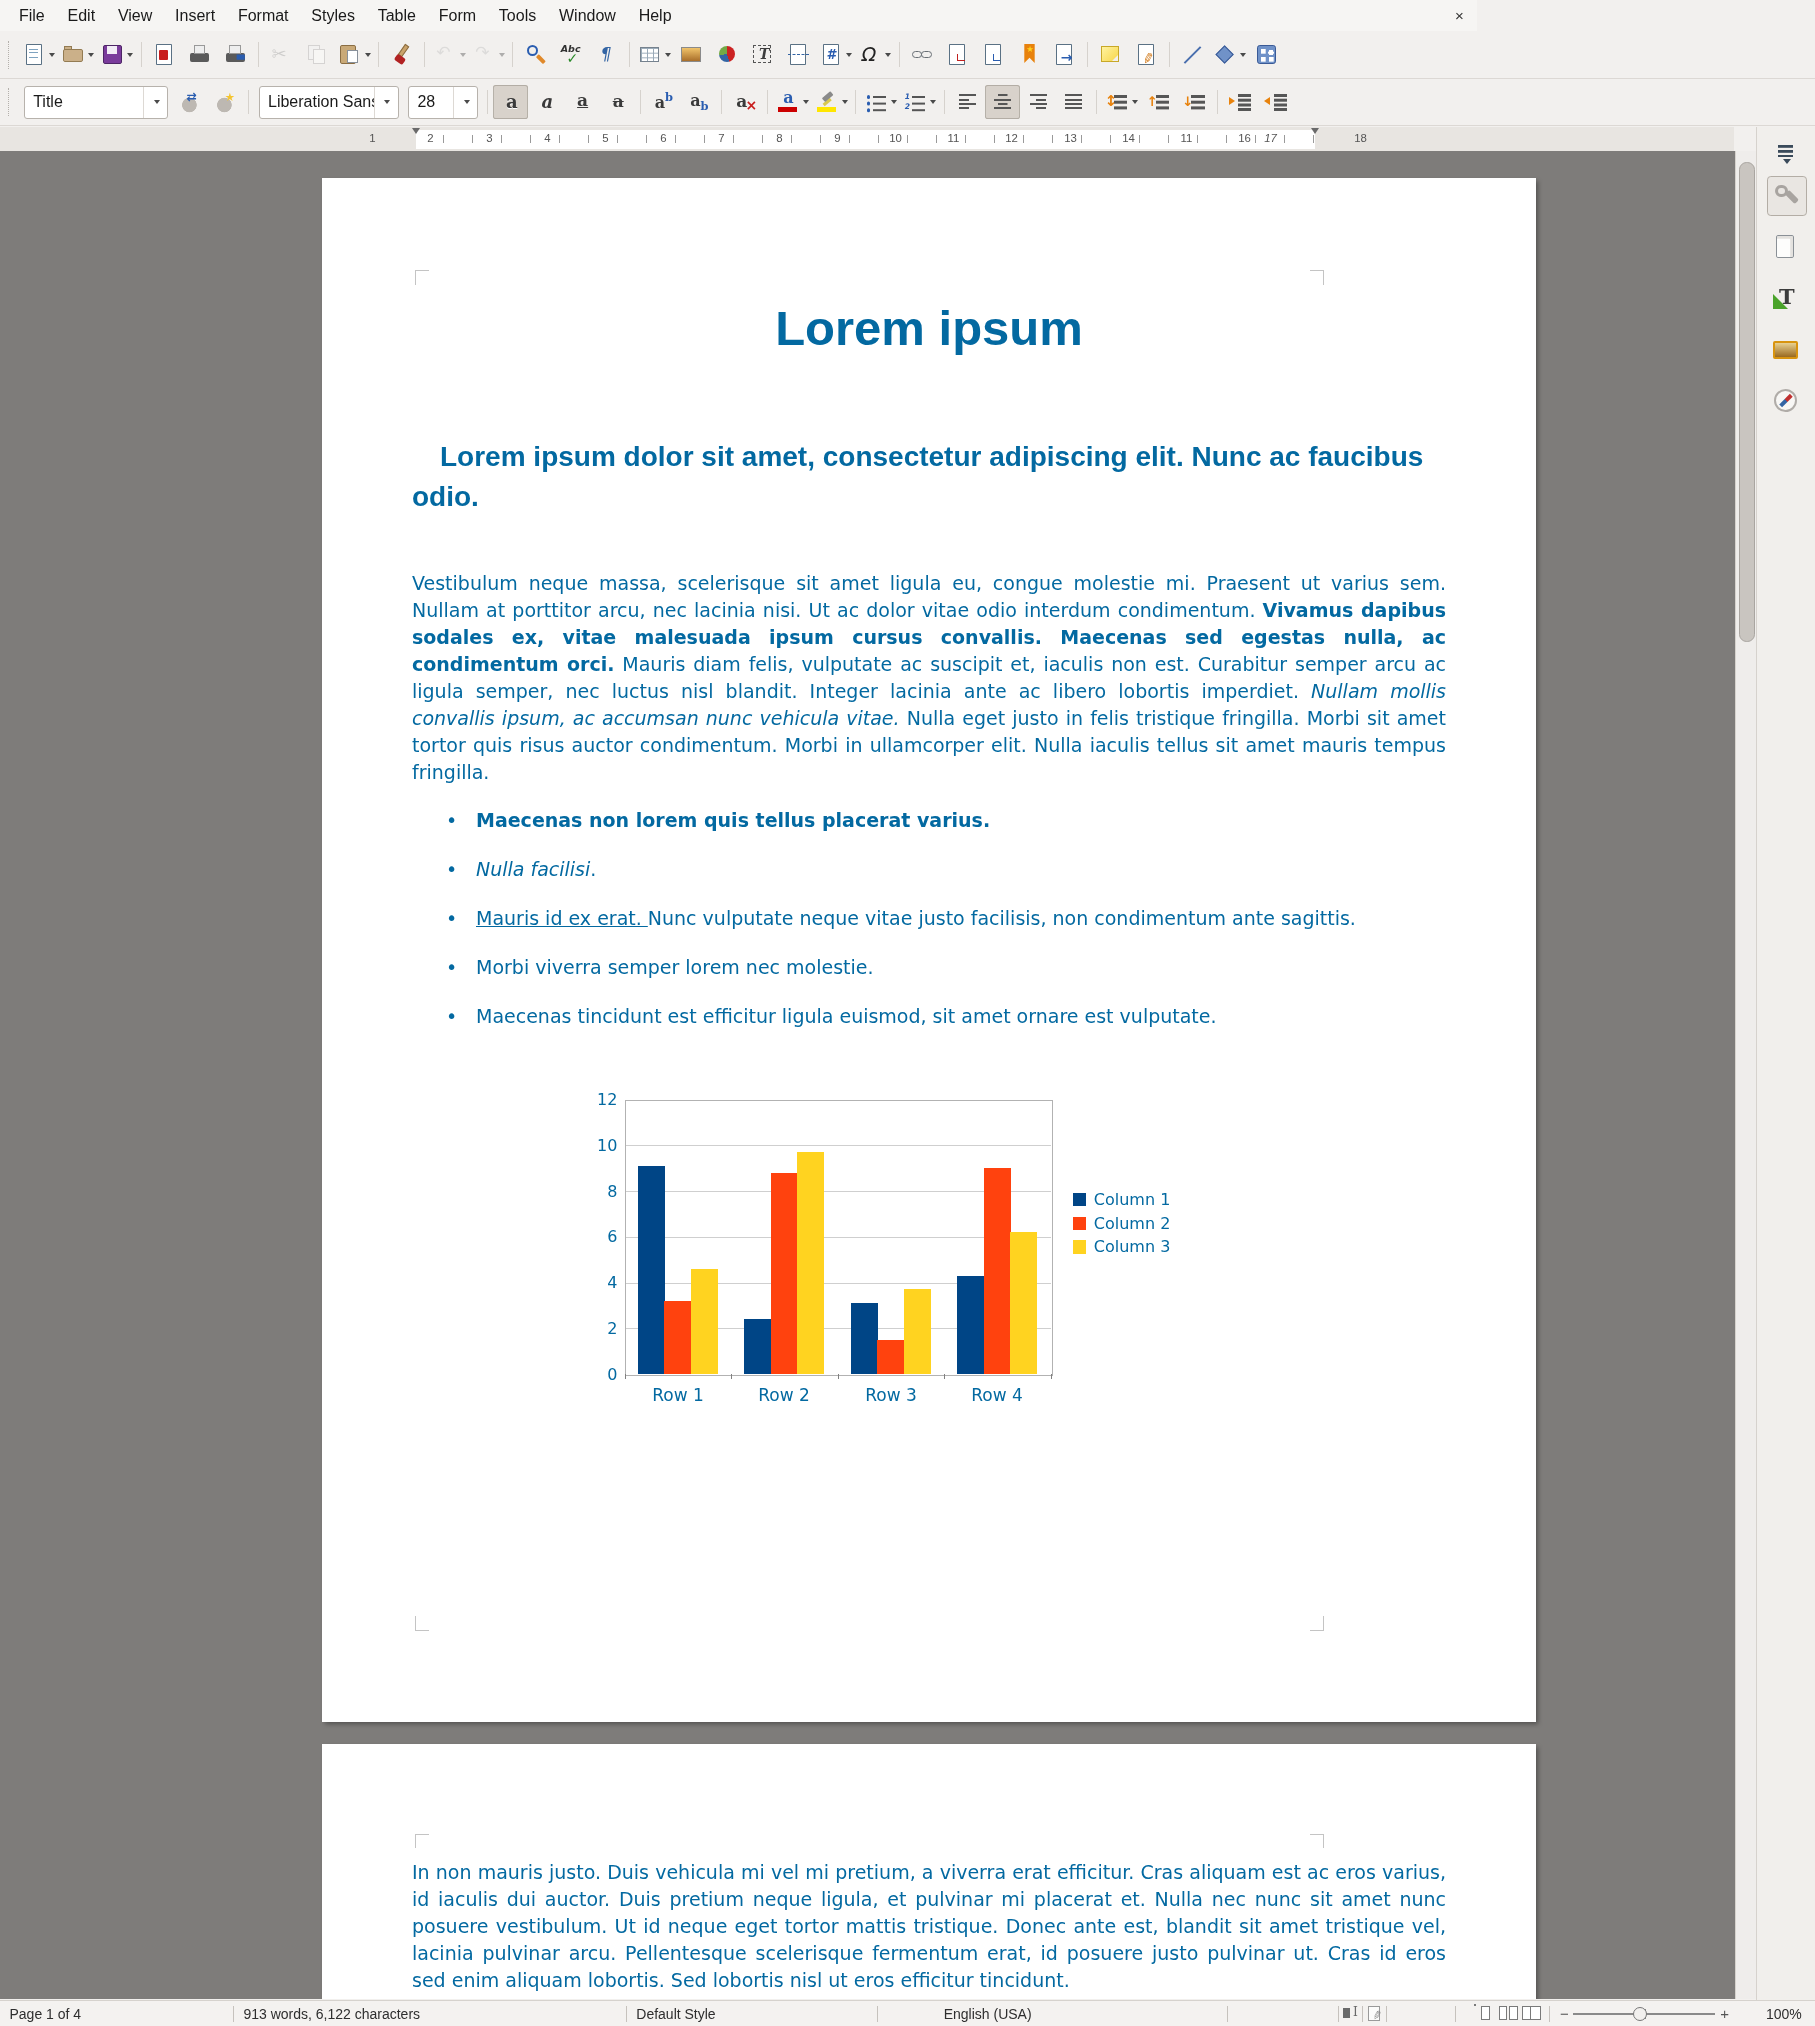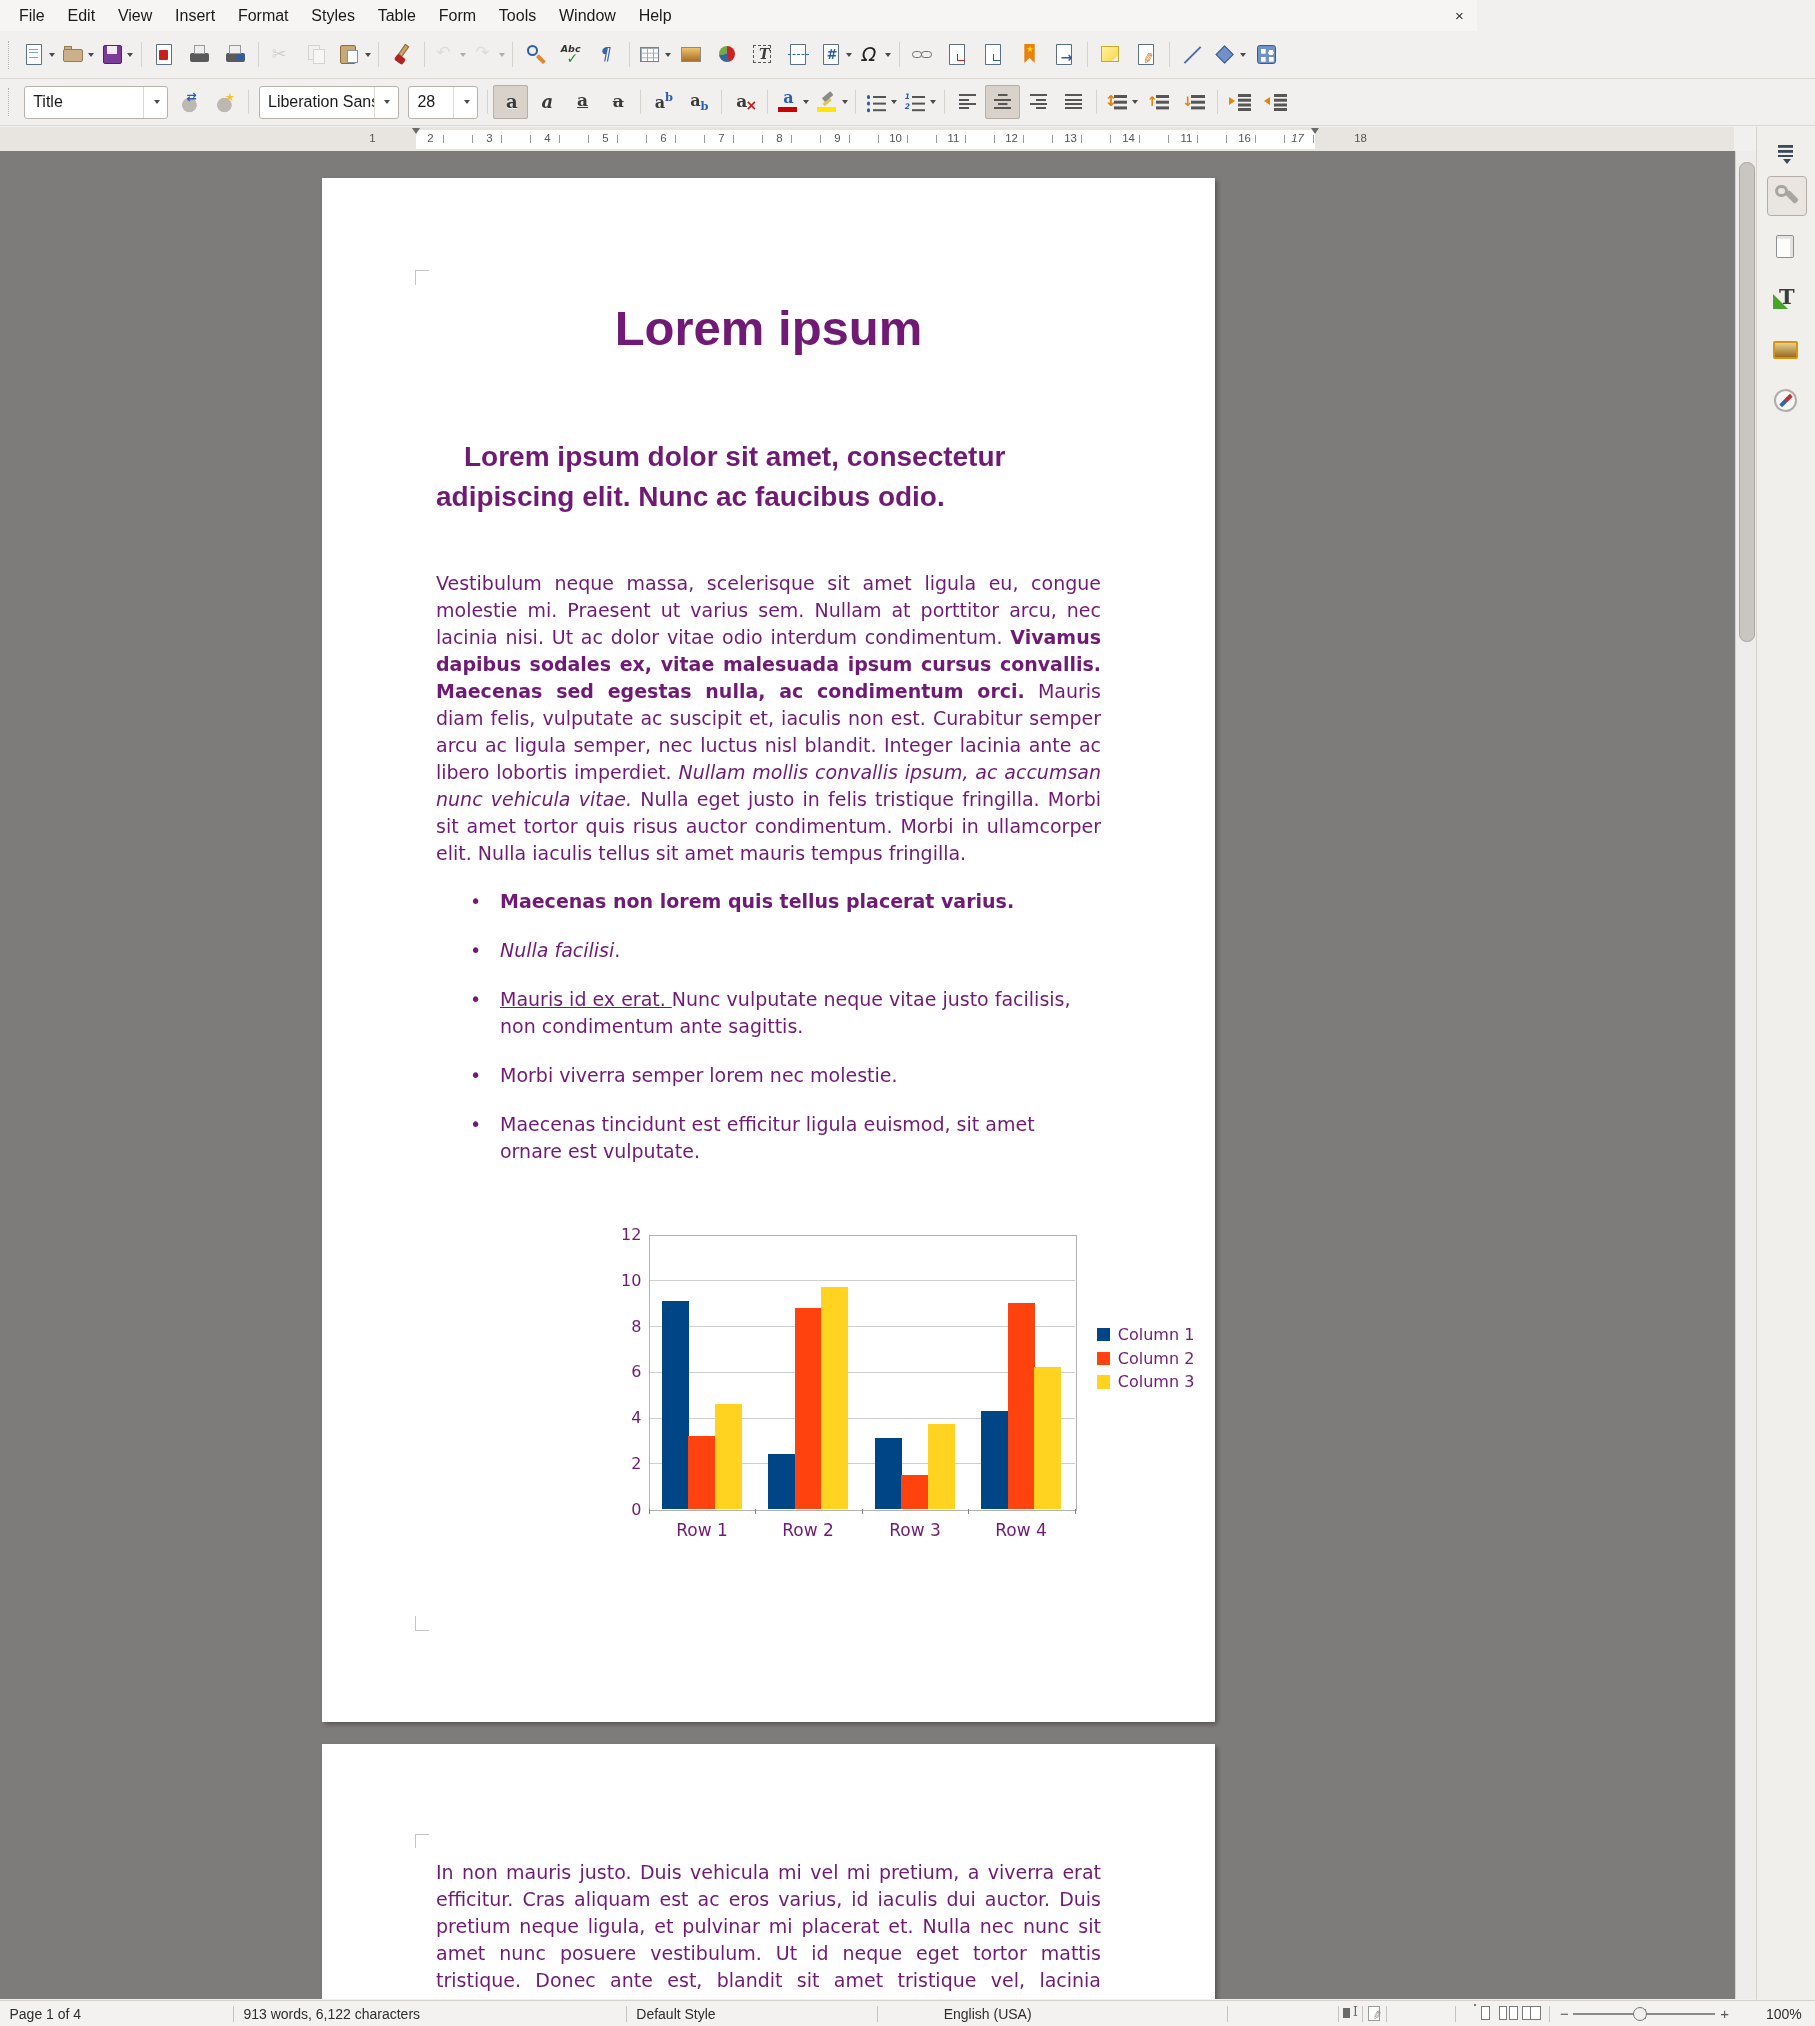--- a/index.html
+++ b/index.html
@@ -178,22 +178,22 @@
       background-image:repeating-linear-gradient(90deg,transparent 0 28px,#9a9a9a 28px 29px);
       background-size:58px 7.6px;background-position:28px 5.7px;background-repeat:repeat-x;}
   .ruler .rnum{position:absolute;top:4.7px;width:15px;text-align:center;font-size:11.4px;color:#555;}
   .mtri{position:absolute;top:0.9px;width:0;height:0;border-left:4.7px solid transparent;
         border-right:4.7px solid transparent;border-top:6.6px solid #6a6a6a;}
   .tabsel{position:absolute;left:5.7px;top:130px;width:18px;height:18px;background:#f6f4f2;
           border:0.9px solid #bbb;font:bold 11.4px "DejaVu Sans Mono",monospace;color:#333;
           display:flex;align-items:center;justify-content:center;}
   
   .docarea{position:absolute;left:0;top:151px;width:1735px;height:1848px;background:#7e7c7a;overflow:hidden;}
-  .page{position:absolute;left:322px;width:893px;background:#fff;box-shadow:2.8px 2.8px 4.7px rgba(0,0,0,.35);
-        box-sizing:border-box;padding:0 114px;font-family:"DejaVu Sans",sans-serif;color:#701a75;overflow:hidden;}
+  .page{position:absolute;left:322px;width:1214px;background:#fff;box-shadow:2.8px 2.8px 4.7px rgba(0,0,0,.35);
+        box-sizing:border-box;padding:0 90px;font-family:"DejaVu Sans",sans-serif;color:#0369a1;overflow:hidden;}
   #page1{top:27.4px;height:1544px;}
   #page2{top:1593px;height:568px;}
   .corner{position:absolute;width:13.2px;height:13.2px;border-color:#c4c4c4;border-style:solid;border-width:0;}
   .c-tl{border-top-width:0.9px;border-left-width:0.9px;}
   .c-tr{border-top-width:0.9px;border-right-width:0.9px;}
   .c-bl{border-bottom-width:0.9px;border-left-width:0.9px;}
   .c-br{border-bottom-width:0.9px;border-right-width:0.9px;}
   .doctitle{margin:121px 0 0 0;text-align:center;font-size:49px;line-height:59px;font-weight:bold;
             font-family:"Liberation Sans",sans-serif;}
   .docheading{margin:79px 0 0 0;font-size:28px;line-height:40px;font-weight:bold;text-indent:28px;
@@ -538,21 +538,21 @@
       <span class="rnum" style="left: 714px;">7</span>
       <span class="rnum" style="left: 772px;">8</span>
       <span class="rnum" style="left: 830px;">9</span>
       <span class="rnum" style="left: 888px;">10</span>
       <span class="rnum" style="left: 946px;">11</span>
       <span class="rnum" style="left: 1004px;">12</span>
       <span class="rnum" style="left: 1063px;">13</span>
       <span class="rnum" style="left: 1121px;">14</span>
       <span class="rnum" style="left: 1179px;">11</span>
       <span class="rnum" style="left: 1237px;">16</span>
-      <span class="rnum" style="left: 1290px; font-style: italic;">17</span>
+      <span class="rnum" style="left: 1263px; font-style: italic;">17</span>
       <span class="rnum" style="left: 1353px;">18</span>
     </div>
 
   <div class="docarea">
     <div class="page" id="page1">
       <i class="corner c-tl" style="left:93px;top:92px;"></i>
       <i class="corner c-tr" style="left:988px;top:92px;"></i>
       <i class="corner c-bl" style="left:93px;top:1438px;"></i>
       <i class="corner c-br" style="left:988px;top:1438px;"></i>
       <h1 class="doctitle">Lorem ipsum</h1>

